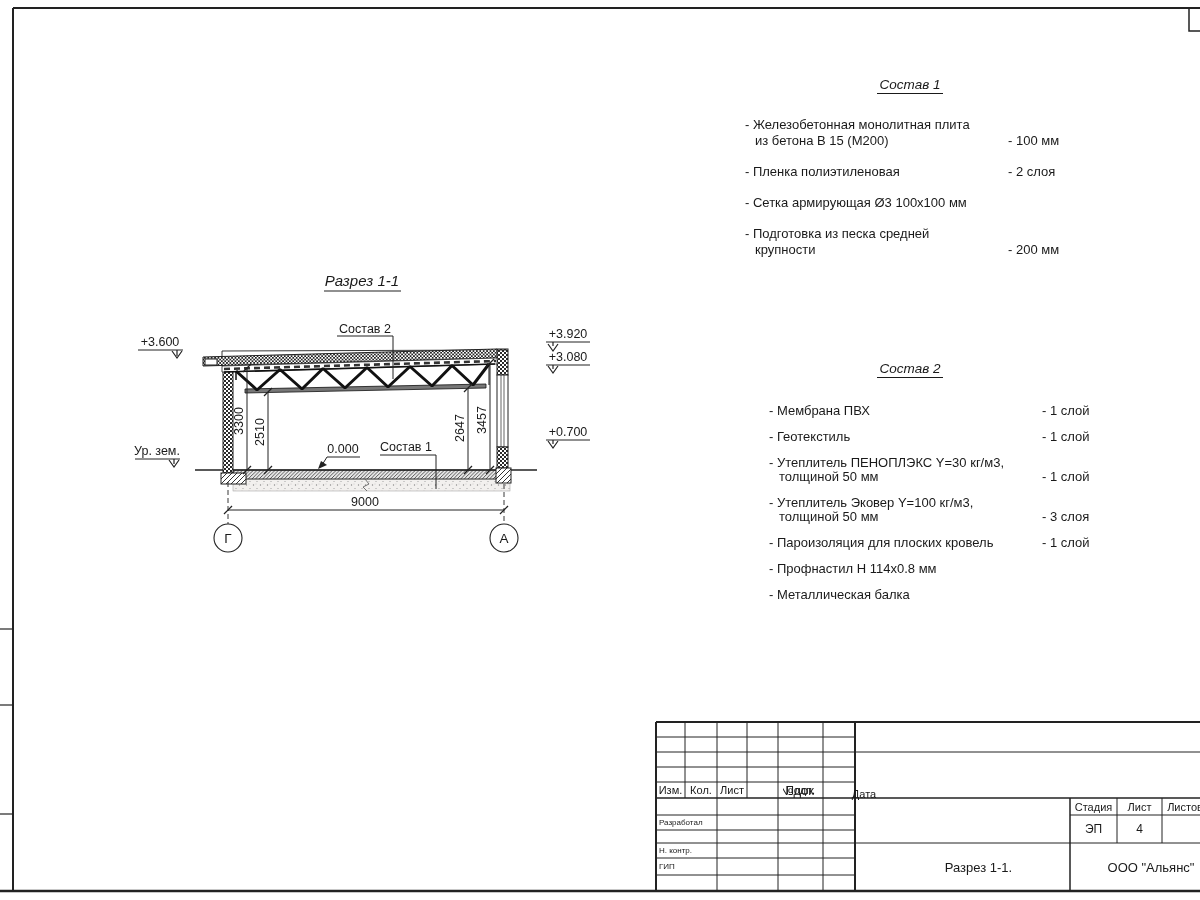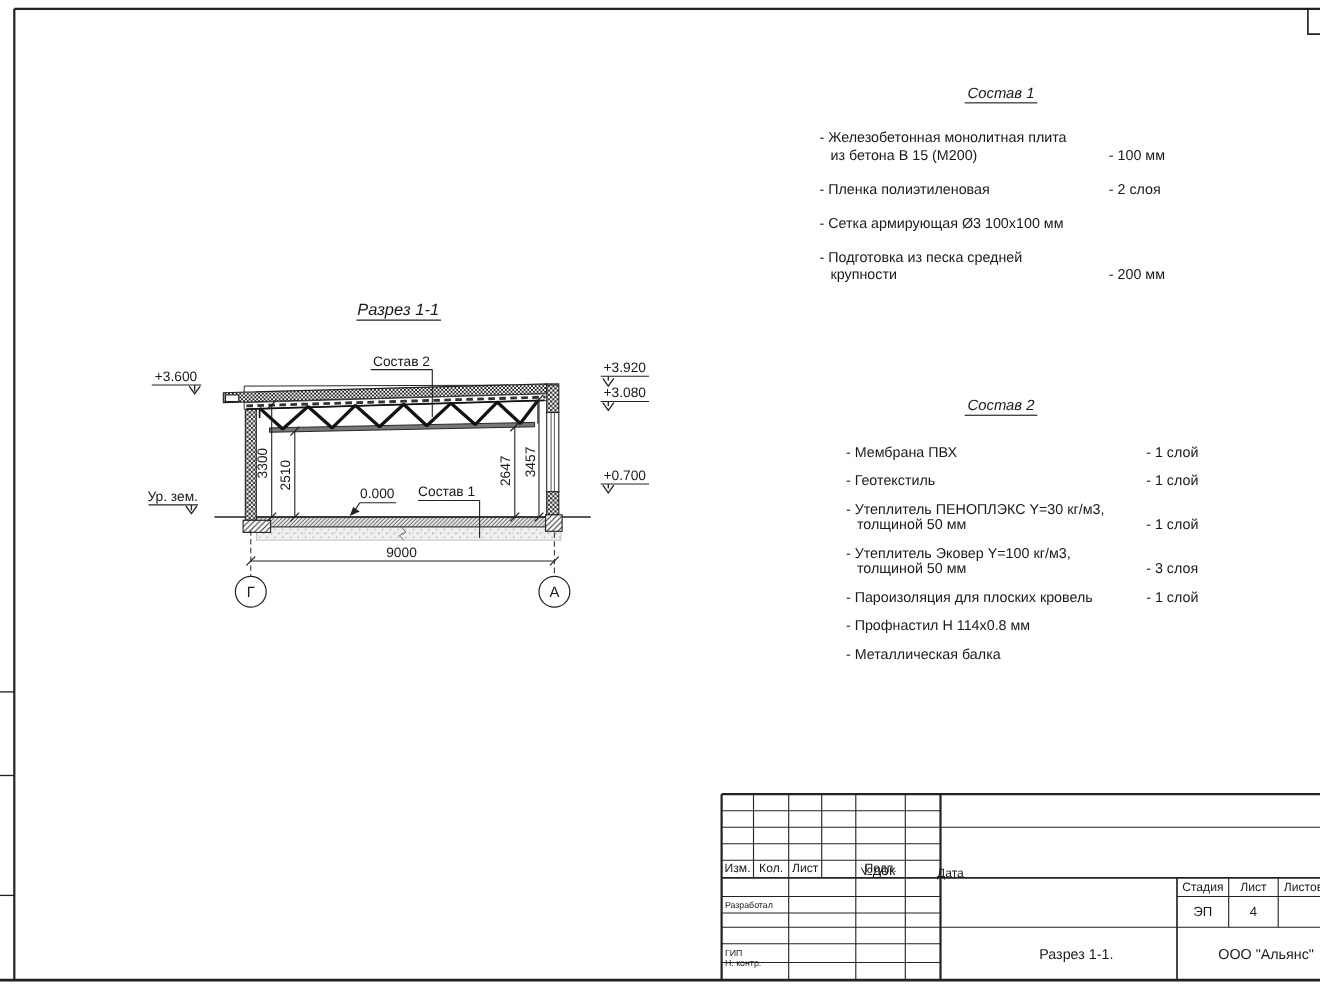--- a/index.html
+++ b/index.html
@@ -241,21 +241,21 @@
     </div>
 
 <div class="tb f11" style="left:656px;top:782px;width:29px;height:16px;">Изм.</div>
 <div class="tb f11" style="left:685px;top:782px;width:32px;height:16px;">Кол.</div>
 <div class="tb f11" style="left:717px;top:782px;width:30px;height:16px;">Лист</div>
 <div class="tb f7" style="left:747px;top:782px;width:31px;height:16px;">№док.</div>
 <div class="tb f11" style="left:778px;top:782px;width:45px;height:16px;">Подп.</div>
 <div class="tb f11" style="left:823px;top:786px;width:32px;height:16px;margin-left:25px;">Дата</div>
 
 <div class="tb left f8" style="left:659px;top:815px;width:58px;height:15px;">Разработал</div>
-<div class="tb left f8" style="left:659px;top:843px;width:58px;height:31px;margin-top:17px;">Н. контр.</div>
+<div class="tb left f8" style="left:659px;top:843px;width:58px;height:15px;">Н. контр.</div>
 <div class="tb left f8" style="left:659px;top:858px;width:58px;height:17px;">ГИП</div>
 
 <div class="tb f11" style="left:1070px;top:798px;width:47px;height:17px;">Стадия</div>
 <div class="tb f11" style="left:1117px;top:798px;width:45px;height:17px;">Лист</div>
 <div class="tb f11" style="left:1162px;top:798px;width:46px;height:17px;">Листов</div>
 <div class="tb f12" style="left:1070px;top:815px;width:47px;height:28px;">ЭП</div>
 <div class="tb f12" style="left:1117px;top:815px;width:45px;height:28px;">4</div>
 
 <div class="tb f13" style="left:855px;top:843px;width:215px;height:48px;">Разрез 1-1.</div>
 <div class="tb f13" style="left:1070px;top:843px;width:130px;height:48px;">ООО "Альянс"</div>

